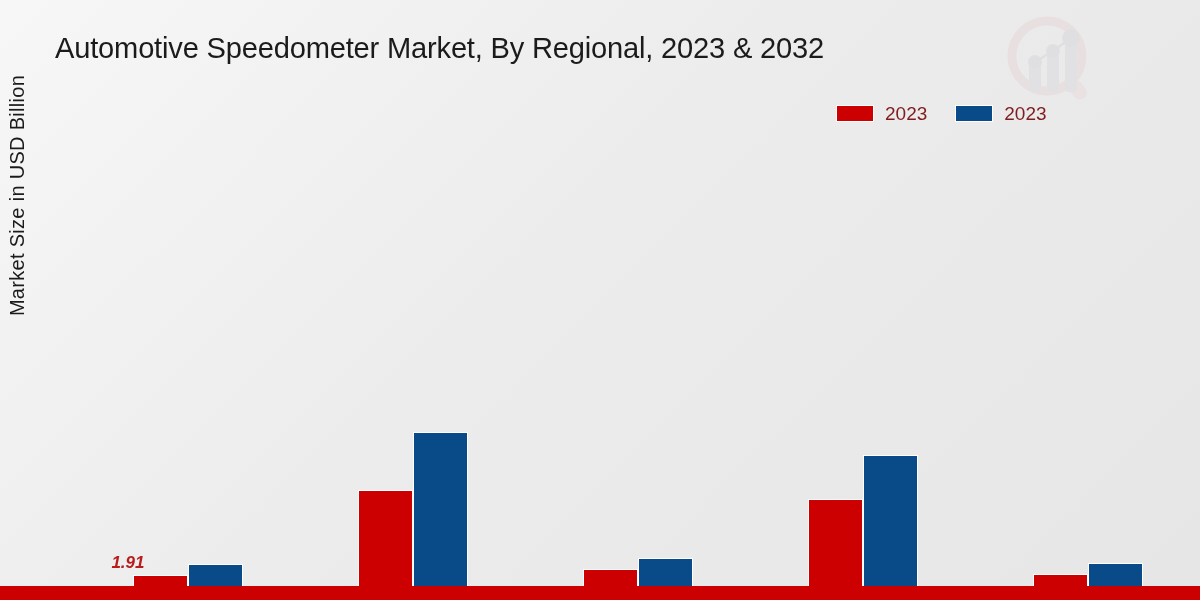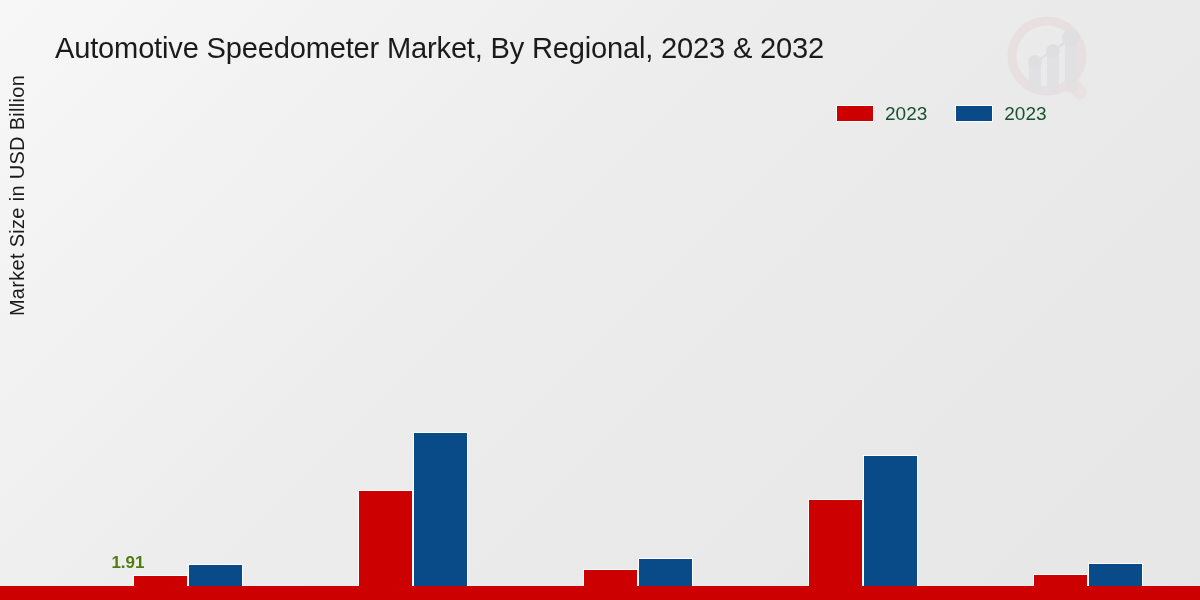--- a/index.html
+++ b/index.html
@@ -42,21 +42,21 @@
     gap: 28px;
   }
   .legend-item { display: flex; align-items: center; gap: 11px; }
   .legend-swatch {
     width: 38px; height: 17px;
     border: 1px solid #ffffff;
     display: block;
   }
   .legend-label {
     font-size: 19px;
-    color: #14532d;
+    color: #7f1d1d;
     line-height: 1;
   }
 
   
   .y-axis-title {
     position: absolute;
     left: 0px; top: 0px;
     width: 36px;
     height: 600px;
     display: flex;
@@ -117,22 +117,23 @@
     bottom: -8px;
     left: 50%;
     margin-left: -1px;
     width: 1px; height: 8px;
     background: #4c4c4c;
   }
   .bar-value {
     position: absolute;
     font-size: 17px;
     font-weight: bold;
-    color: #4d7c0f;
+    color: #b91c1c;
     white-space: nowrap;
+    font-style: italic;
   }
   .cat-label {
     position: absolute;
     top: 458px;
     left: 50%;
     transform: translateX(-50%);
     text-align: center;
     font-size: 15px;
     color: #1b1b1b;
     line-height: 1.28;

